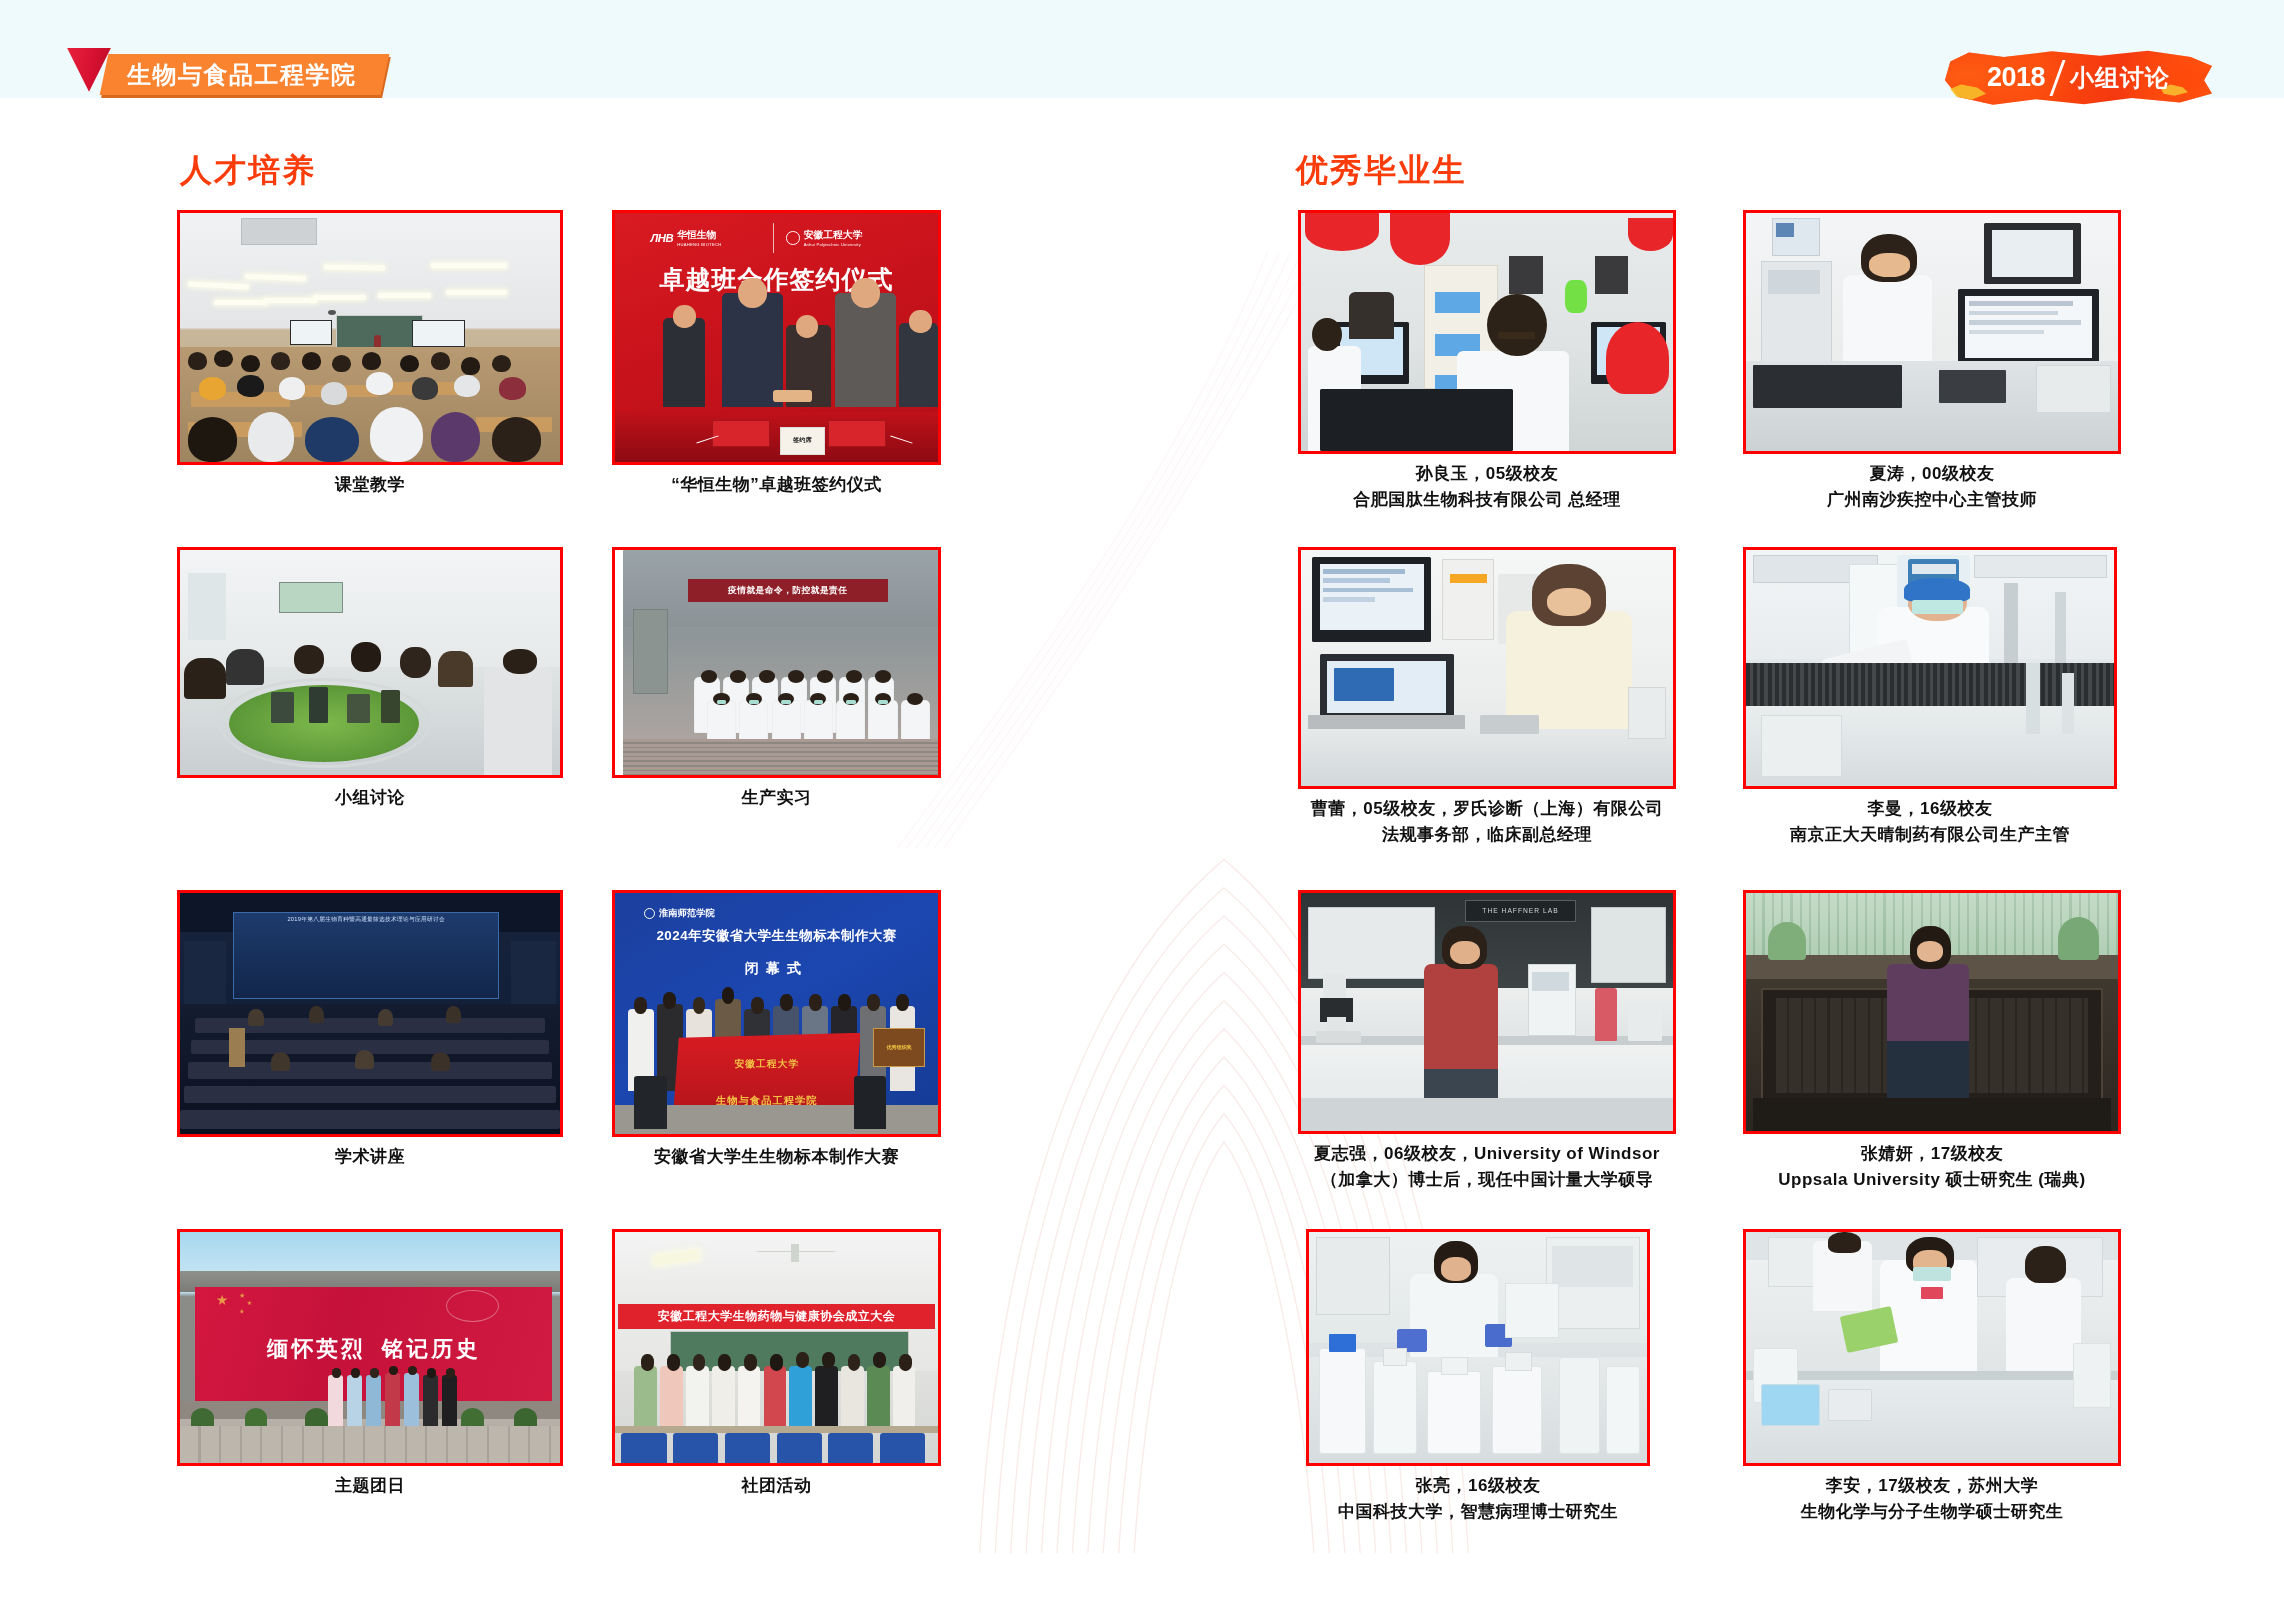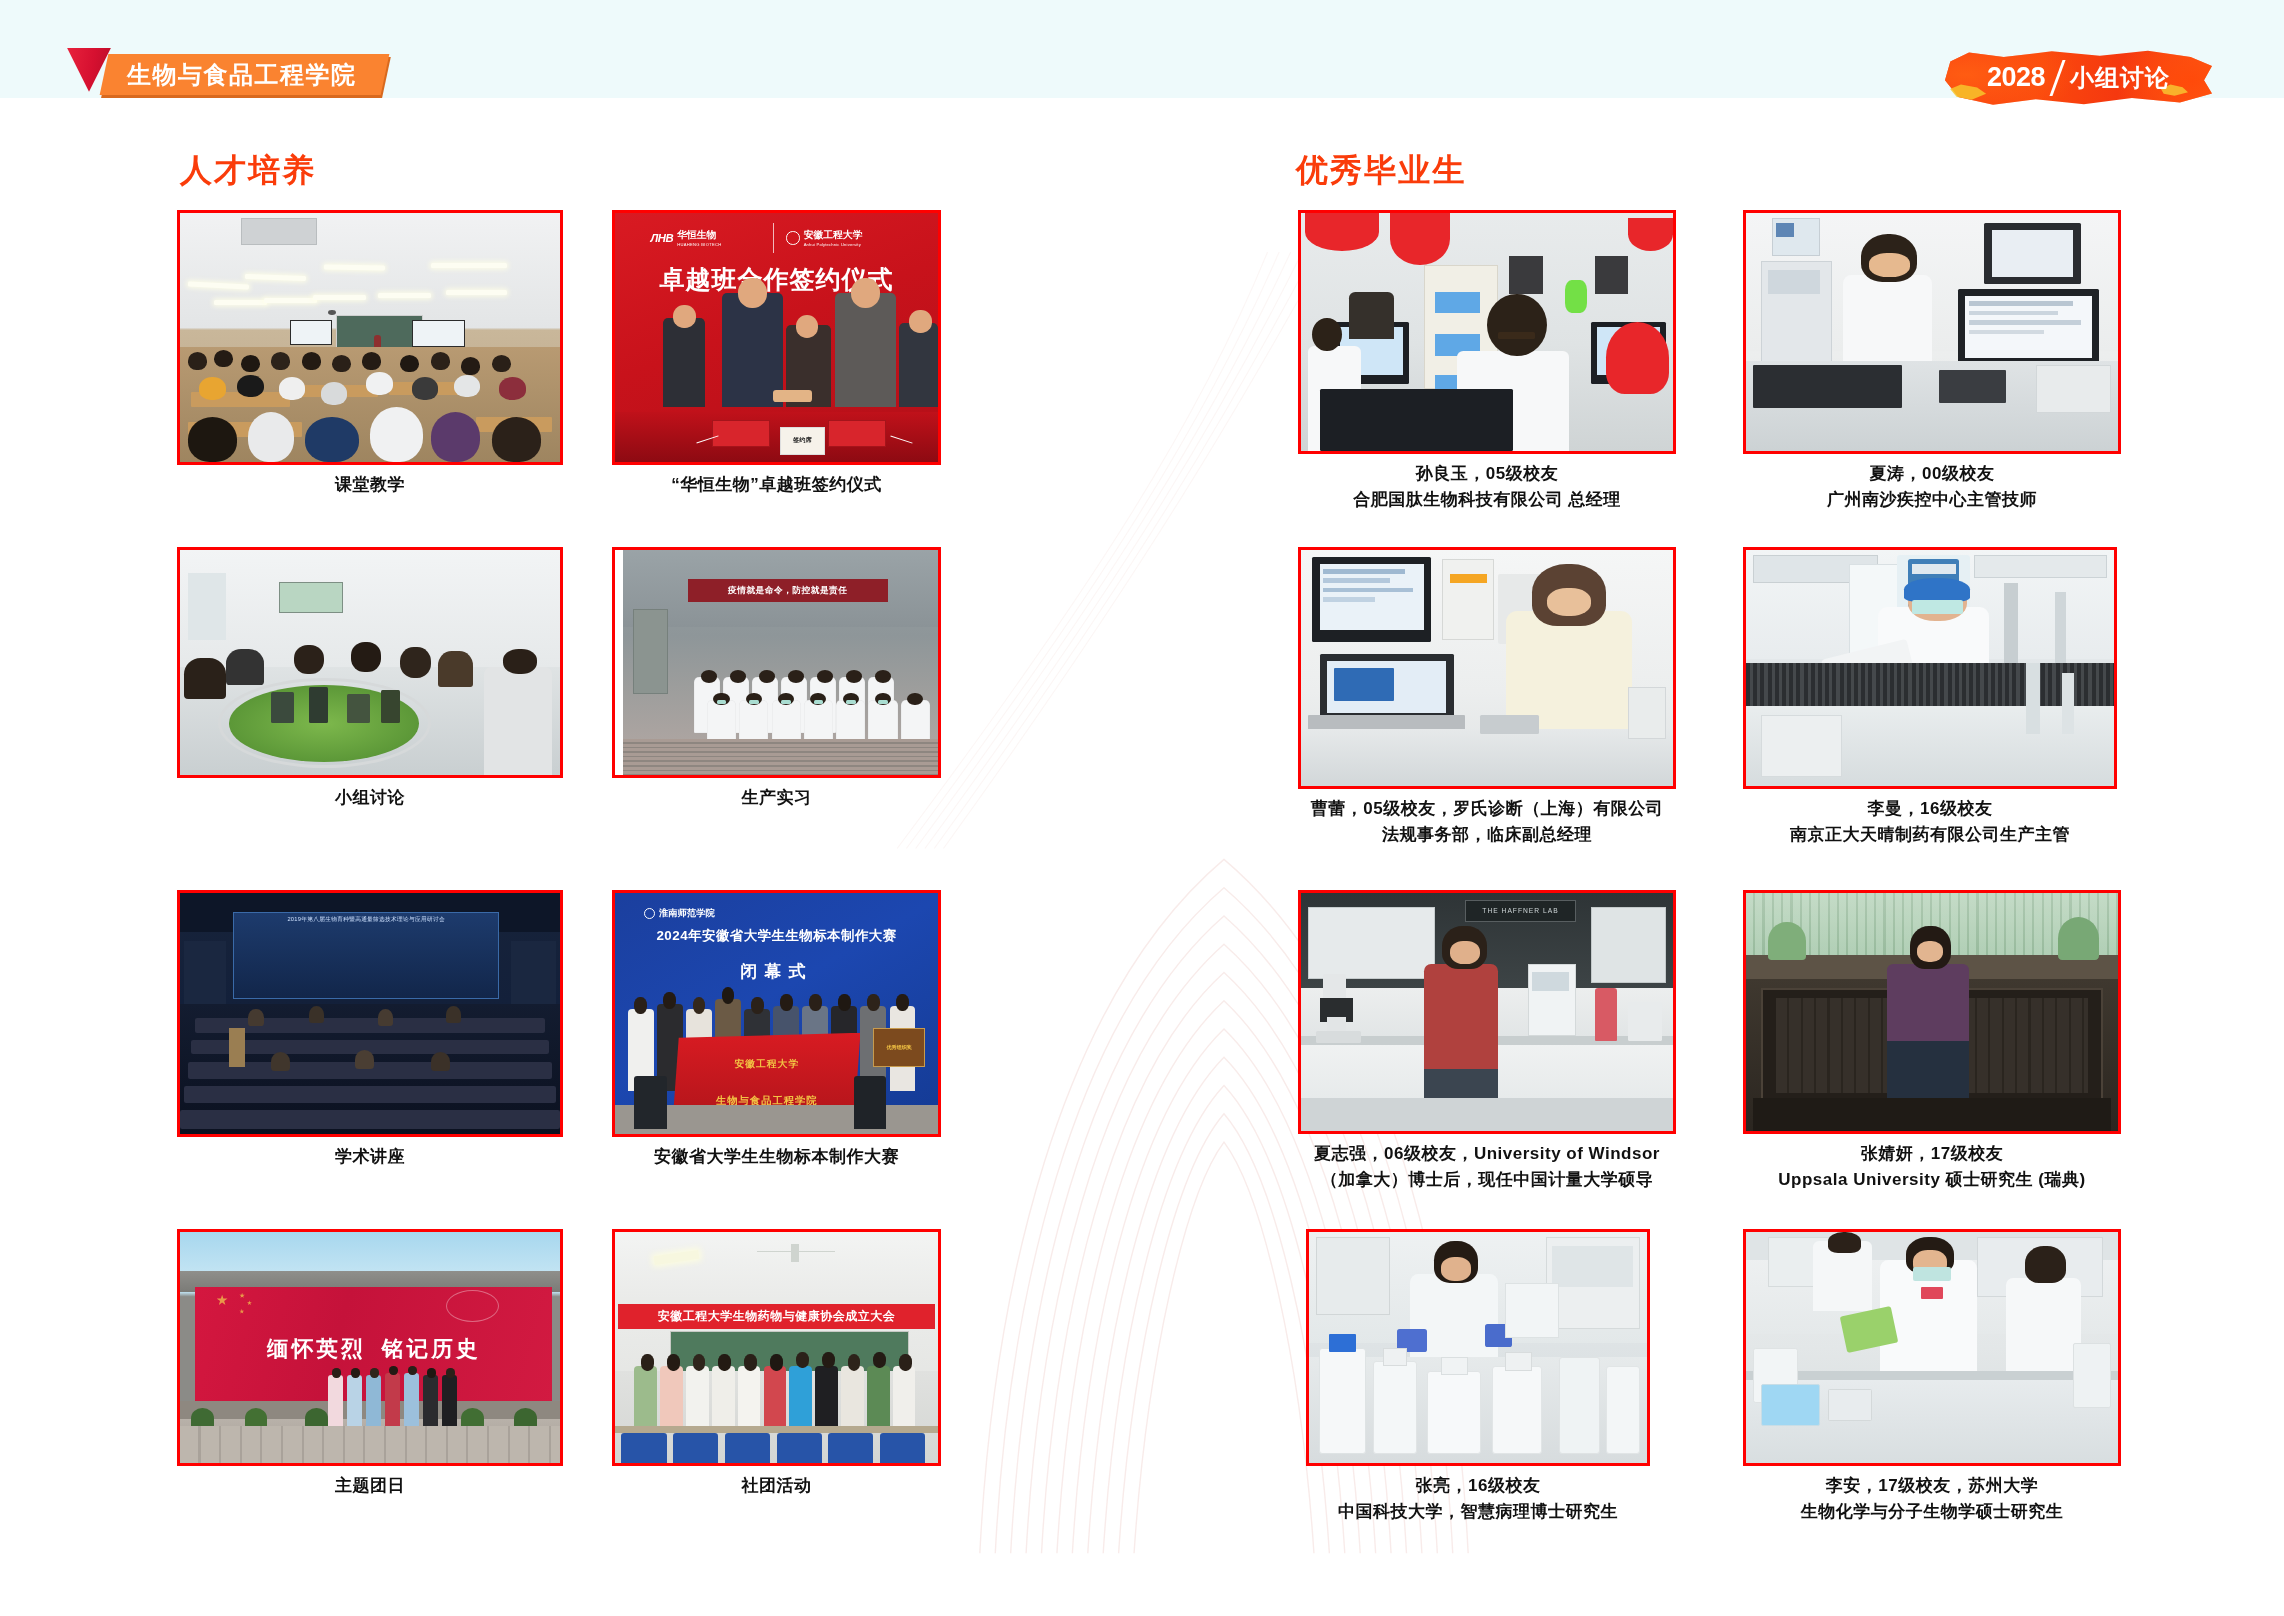--- a/index.html
+++ b/index.html
@@ -252,21 +252,21 @@
     <div class="logo-plate">
       <span>生物与食品工程学院</span>
     </div>
   </div>
 
   <div class="badge">
     <div class="badge-bg"></div>
     <div class="badge-fleck"></div>
     <div class="badge-fleck2"></div>
     <div class="badge-content">
-      <div class="badge-year">2028</div>
+      <div class="badge-year">2018</div>
       <div class="badge-slash"></div>
       <div class="badge-cn">小组讨论</div>
     </div>
   </div>
 </div>
 
 <div class="sec-title left">人才培养</div>
 <div class="sec-title right">优秀毕业生</div>
 
 <div class="card" style="left:177px;top:210px;width:386px;">
@@ -483,21 +483,21 @@
 </div>
 
 <div class="card" style="left:612px;top:890px;width:329px;">
   <div class="frame" style="height:247px;">
     <div class="photo ph-comp">
       <div class="abs" style="left:9%;top:4%;width:50%;height:9%;display:flex;align-items:center;gap:3.6px;">
         <div style="width:11.3px;height:11.3px;border-radius:50%;border:1px solid #fff;"></div>
         <div style="color:#fff;font-size:9.3px;font-weight:bold;">淮南师范学院</div>
       </div>
       <div class="head-t" style="font-size:13.4px;letter-spacing:0.5px;">2024年安徽省大学生生物标本制作大赛</div>
-      <div class="abs" style="left:30%;top:28%;width:40%;text-align:center;color:#fff;font-size:17px;font-weight:bold;letter-spacing:7.2px;">闭幕式</div>
+      <div class="abs" style="left:30%;top:28%;width:40%;text-align:center;color:#fff;font-size:14px;font-weight:bold;letter-spacing:7.2px;">闭幕式</div>
 
       <div class="stu" style="left:4%;bottom:18%;width:8%;height:34%;background:#f0f0ee;"></div>
       <div class="stu" style="left:13%;bottom:18%;width:8%;height:36%;background:#2b2b2e;"></div>
       <div class="stu" style="left:22%;bottom:18%;width:8%;height:34%;background:#e7e3dc;"></div>
       <div class="stu" style="left:31%;bottom:20%;width:8%;height:36%;background:#6b5a45;"></div>
       <div class="stu" style="left:40%;bottom:18%;width:8%;height:34%;background:#2f3136;"></div>
       <div class="stu" style="left:49%;bottom:18%;width:8%;height:35%;background:#47536b;"></div>
       <div class="stu" style="left:58%;bottom:18%;width:8%;height:35%;background:#6a7586;"></div>
       <div class="stu" style="left:67%;bottom:18%;width:8%;height:35%;background:#26262a;"></div>
       <div class="stu" style="left:76%;bottom:18%;width:8%;height:35%;background:#6d6f72;"></div>

